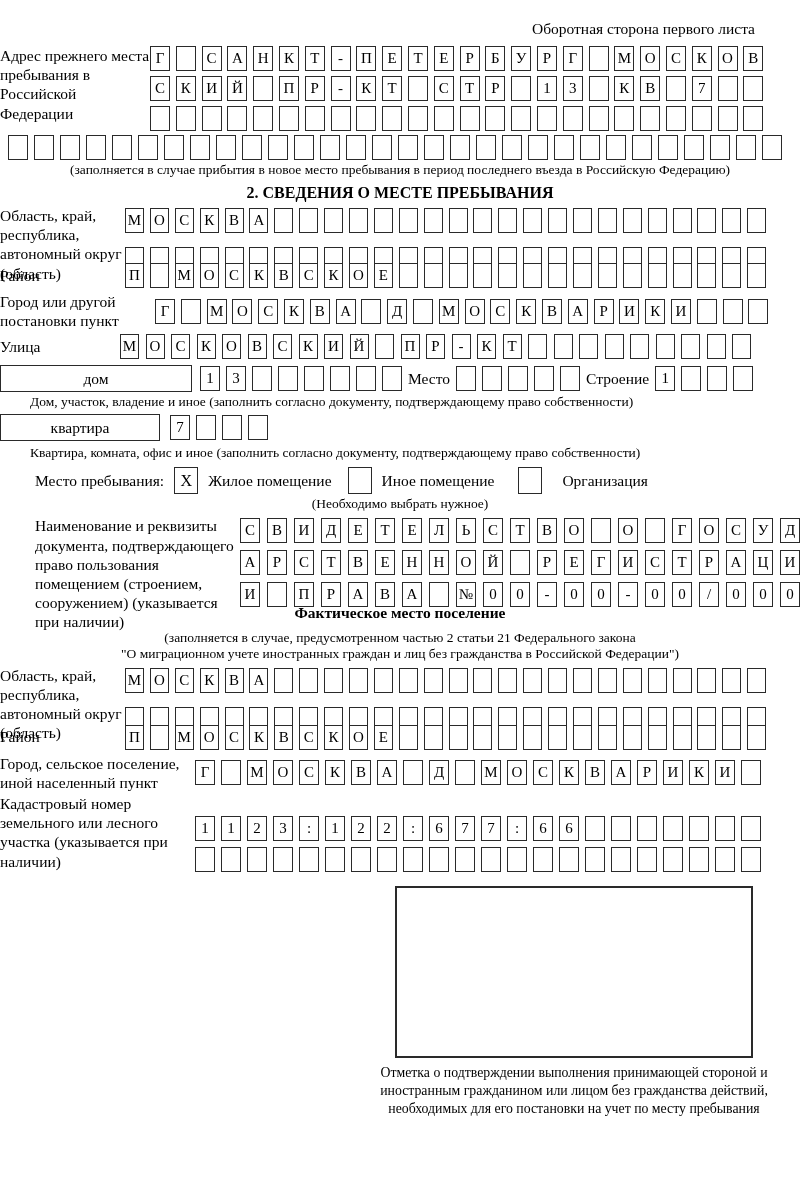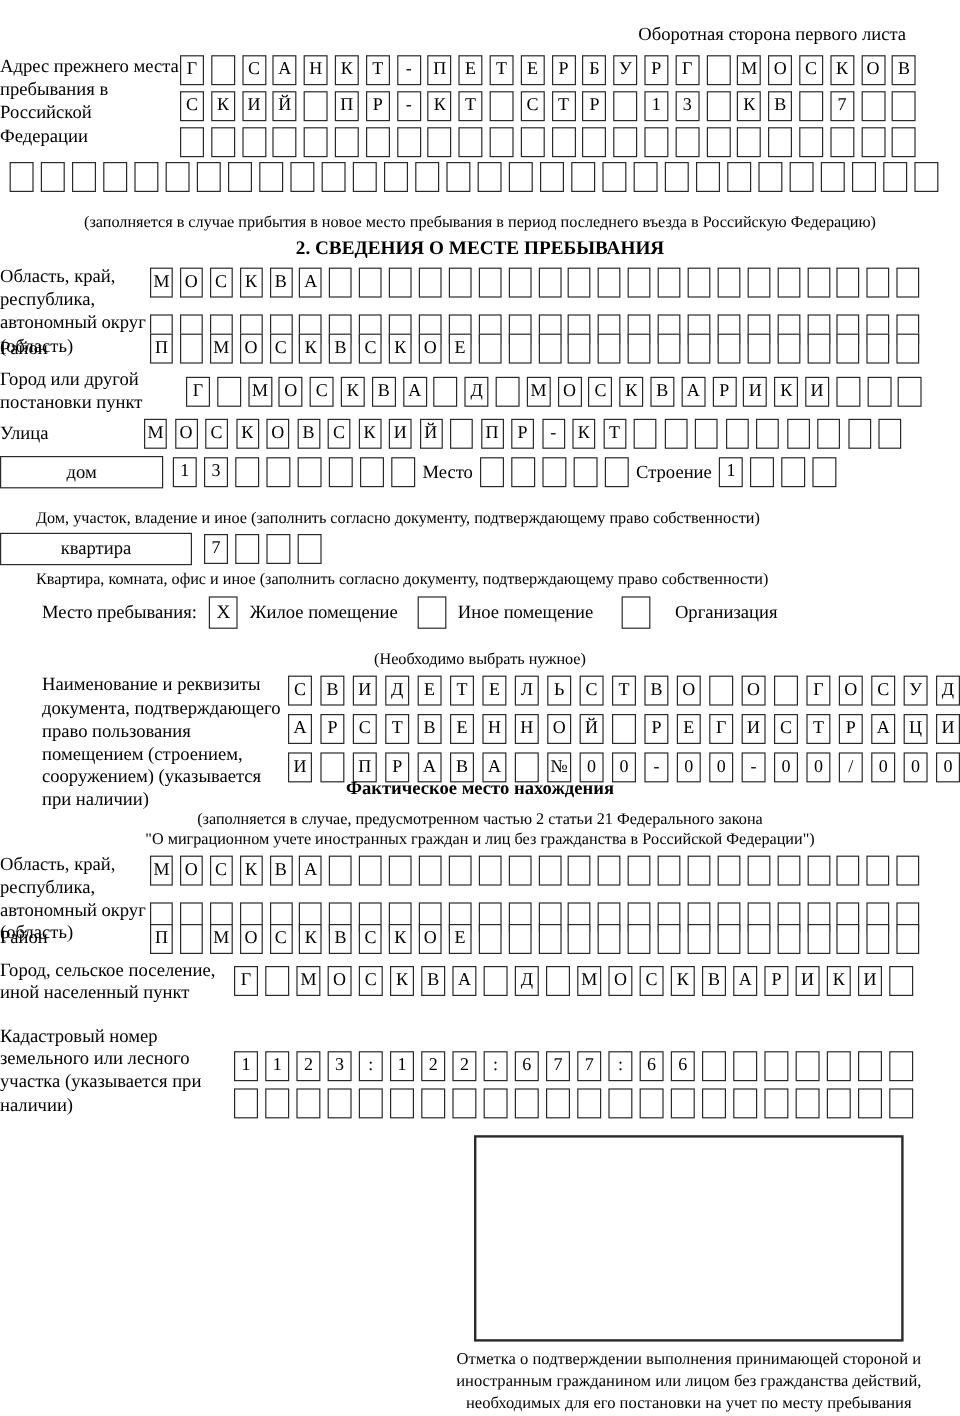--- a/index.html
+++ b/index.html
@@ -45,21 +45,21 @@
     display:flex; align-items:center; justify-content:center; font-size:16px;
   }
   .stamp-box {
     margin:14px 0 0 395px; width:358px; height:172px;
     border:2px solid #2a2a2a; background:#fff;
   }
   .stamp-caption {
     width:392px; margin:6px 0 0 378px; text-align:center;
     font-size:13.8px; line-height:1.3;
   }
-  .mt2{margin-top:17px;} .mt4{margin-top:4px;} .mt6{margin-top:6px;}
+  .mt2{margin-top:2px;} .mt4{margin-top:4px;} .mt6{margin-top:6px;}
   .mt8{margin-top:8px;}
 </style>
 </head>
 <body>
 
 <div class="page">
 
   <div class="hdr-note">Оборотная сторона первого листа</div>
 
   <div class="frow mt8">
@@ -330,21 +330,21 @@
         <span class="cell"></span>
         <span class="cell"></span>
         <span class="cell"></span>
         <span class="cell"></span>
         <span class="cell"></span>
         <span class="cell"></span>
       </div>
   </div>
 
   <div class="frow vcenter mt6">
-    <div class="bigbox" style="width:136px;text-align:center;">дом</div>
+    <div class="bigbox" style="width:192px;text-align:center;">дом</div>
     <div class="cells rowS" style="margin-left:8px;">
         <span class="cell">1</span>
         <span class="cell">3</span>
         <span class="cell"></span>
         <span class="cell"></span>
         <span class="cell"></span>
         <span class="cell"></span>
         <span class="cell"></span>
         <span class="cell"></span>
       </div>
@@ -456,21 +456,21 @@
           <span class="cell">0</span>
           <span class="cell">0</span>
           <span class="cell">/</span>
           <span class="cell">0</span>
           <span class="cell">0</span>
           <span class="cell">0</span>
         </div>
     </div>
   </div>
 
-  <div class="center bold" style="margin-top:-28px; font-size:15.5px;">Фактическое место нахождения</div>
+  <div class="center bold" style="margin-top:-28px; font-size:15.5px;">Фактическое место поселение</div>
   <div class="caption center mt8">(заполняется в случае, предусмотренном частью 2 статьи 21 Федерального закона</div>
   <div class="caption center">"О миграционном учете иностранных граждан и лиц без гражданства в Российской Федерации")</div>
 
   <div class="frow mt4">
     <div class="lbl" style="width:125px;">Область, край, республика, автономный округ (область)</div>
     <div class="cellcol" style="gap:14px; padding-top:2px;">
       <div class="cells row26">
           <span class="cell">М</span>
           <span class="cell">О</span>
           <span class="cell">С</span>

